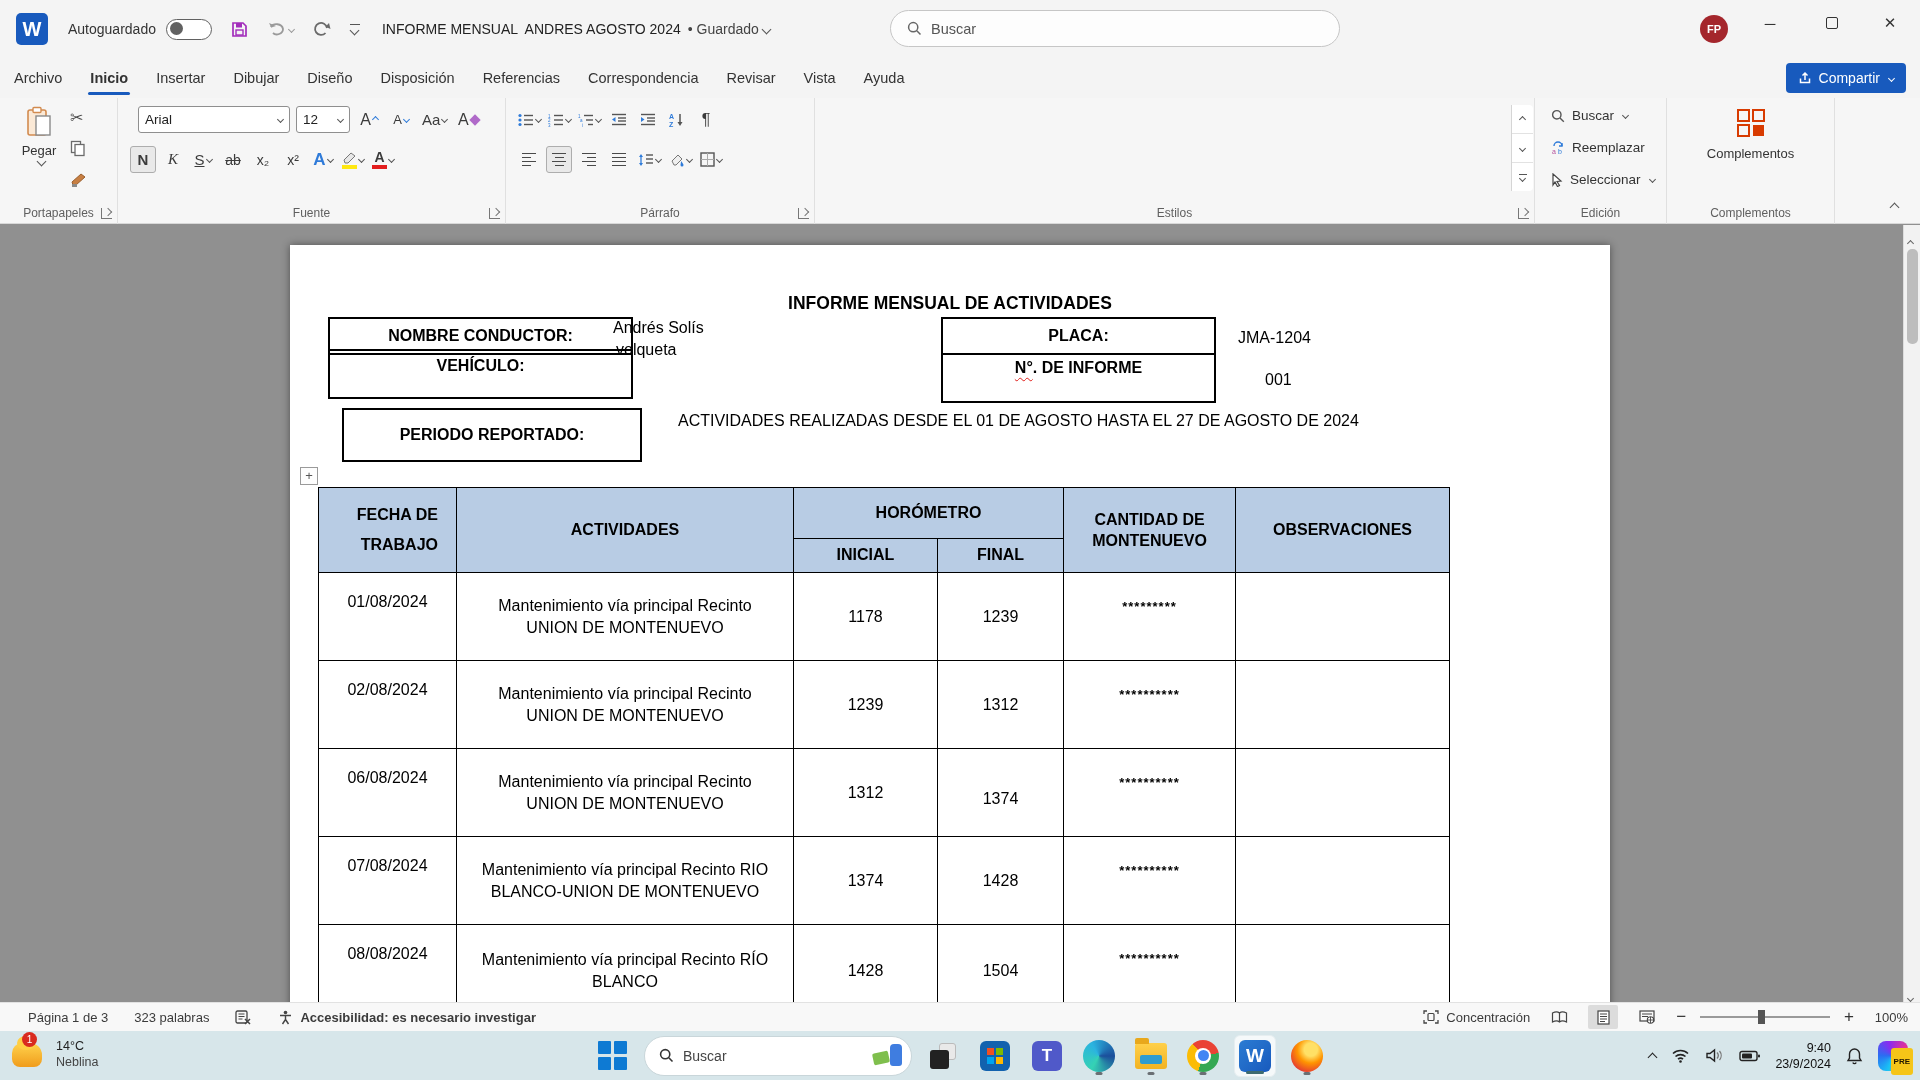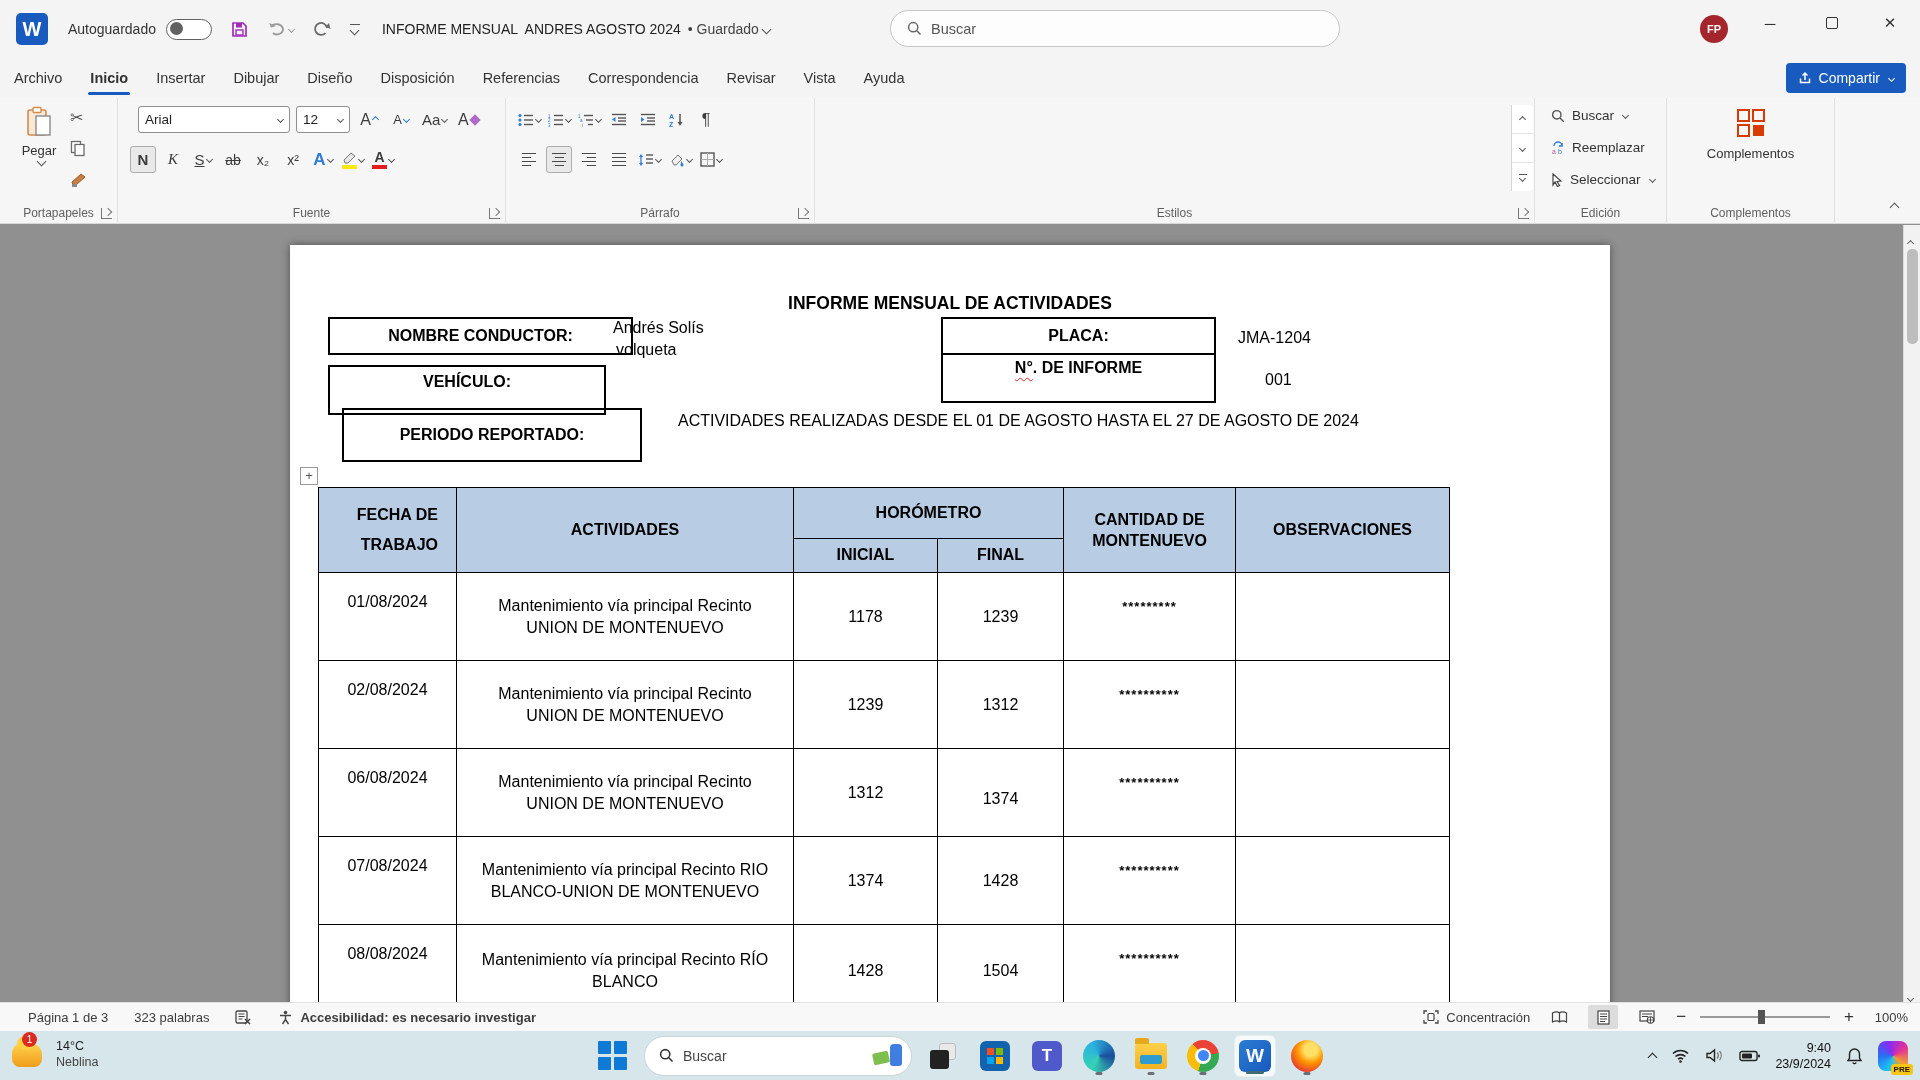--- a/index.html
+++ b/index.html
@@ -115,21 +115,21 @@
   .folderico::before { content:""; position:absolute; left:0; top:-5px; width:14px; height:6px; background:#e8a81c; border-radius:2px 2px 0 0; }
   .folderico::after { content:""; position:absolute; left:5px; top:12px; width:22px; height:9px; background:#2f9ccf; border-radius:2px; }
   .chromeico { width:32px; height:32px; border-radius:50%; background:conic-gradient(from -40deg,#ea4335 0 33%,#34a853 33% 66%,#fbbc05 66% 100%); position:relative; }
   .chromeico::before { content:""; position:absolute; left:8px; top:8px; width:16px; height:16px; background:#fff; border-radius:50%; }
   .chromeico::after { content:""; position:absolute; left:10.5px; top:10.5px; width:11px; height:11px; background:#4285f4; border-radius:50%; }
   .wordico { width:32px; height:32px; background:linear-gradient(135deg,#2b7cd3,#185abd); border-radius:6px; color:#fff; font-weight:bold; font-size:19px; display:flex; align-items:center; justify-content:center; }
   .ffico { width:32px; height:32px; border-radius:50%; background:radial-gradient(circle at 62% 30%,#ffe066 0 22%,#ff9500 45%,#e8452c 75%,#b5007f 100%); }
   .tray { position:absolute; right:12px; top:0; height:49px; display:flex; align-items:center; gap:15px; }
   .traytime { text-align:right; font-size:12.5px; color:#111; line-height:16px; }
   .copilot { position:relative; width:30px; height:30px; border-radius:8px; background:conic-gradient(from 200deg,#19c3f5,#2a6ef2,#8a2af0,#e43397,#f0a030,#19c3f5); }
-  .copilot .pre { position:absolute; right:-5px; bottom:-4px; background:#f5c518; color:#201600; font-size:8px; font-weight:bold; padding:1px 3px; border-radius:3px; }
+  .copilot .pre { position:absolute; right:-5px; bottom:-4px; background:#f5c518; color:#201600; font-size:8px; font-weight:bold; padding:9px 3px; border-radius:3px; }
   svg { display:block; }
 </style>
 </head>
 <body>
 
 <div id="titlebar">
   <div class="wordlogo">W</div>
   <span class="autosave-label">Autoguardado</span>
   <div class="toggle">
       <div class="knob"></div>
@@ -480,21 +480,21 @@
   </div>
 
   <div style="position:absolute;right:22px;bottom:8px;"><span class="chev up" style="border-color:#555;"></span></div>
 </div>
 
 <div id="docarea">
   <div id="page">
     <div class="doc-title">INFORME MENSUAL DE ACTIVIDADES</div>
 
     <div class="fieldbox" style="left:17px;top:72px;width:305px;height:38px;">NOMBRE CONDUCTOR:</div>
-    <div class="fieldbox" style="left:17px;top:120px;width:278px;height:50px;align-items:flex-start;padding-top:6px;">VEHÍCULO:</div>
+    <div class="fieldbox" style="left:17px;top:104px;width:305px;height:50px;align-items:flex-start;padding-top:6px;">VEHÍCULO:</div>
     <div class="fieldval" style="left:323px;top:72px;line-height:22px;">
       <div>Andrés Solís</div>
       <div style="padding-left:3px;">volqueta</div>
     </div>
 
     <div class="fieldbox" style="left:630px;top:72px;width:275px;height:38px;">
         <span>PLACA:</span>
       </div>
     <div class="fieldbox" style="left:630px;top:108px;width:275px;height:50px;align-items:flex-start;padding-top:4px;">
       <span><span class="squiggle">N°</span><span>. DE INFORME</span></span>

